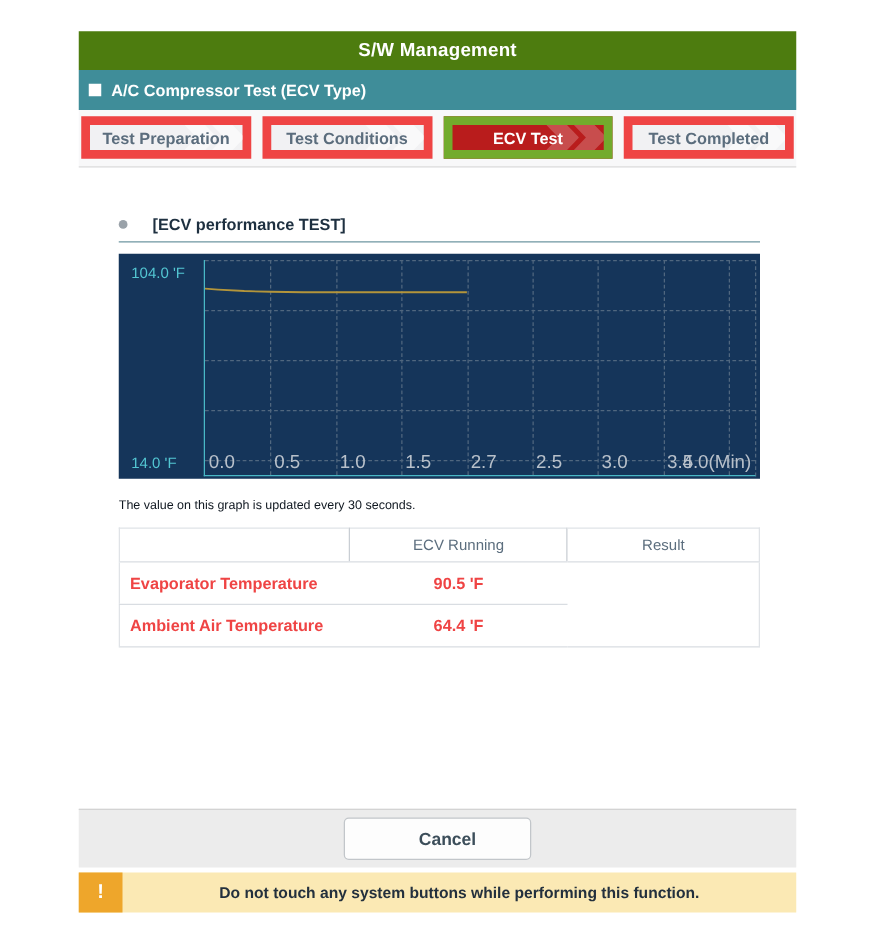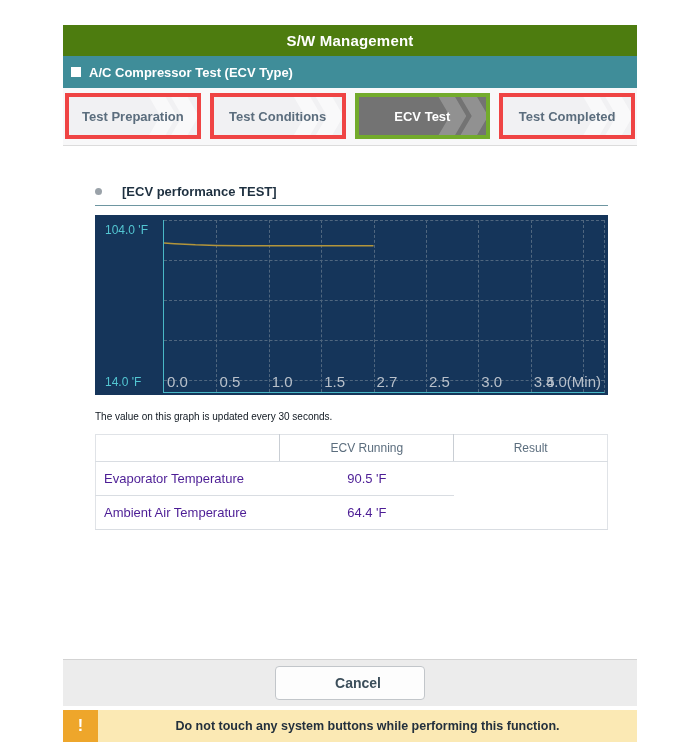--- a/index.html
+++ b/index.html
@@ -10,27 +10,27 @@
   
   .app-header { background:#4d7c0f; height:31px; display:flex; align-items:center; justify-content:center; }
   .app-header .title { color:#ffffff; font-size:15px; font-weight:bold; letter-spacing:.2px; }
   .section-bar { background:#3f8d99; height:32px; display:flex; align-items:center; padding-left:8px; gap:8px; }
   .section-bar .sq { width:10px; height:10px; background:#ffffff; display:inline-block; }
   .section-bar .label { color:#ffffff; font-size:13px; font-weight:bold; }
 
   
   .steps-strip { background:#f8f8f9; border-bottom:1px solid #dcdcdc; padding:5px 2px 6px 2px; }
   .steps { display:flex; gap:9px; }
-  .step { position:relative; flex:1; height:46px; background:#f1f1f3; border:4px solid #ef4444;
+  .step { position:relative; flex:1; height:34px; background:#f1f1f3; border:7px solid #ef4444;
           display:flex; align-items:center; justify-content:center; overflow:hidden; }
   .step .lbl { position:relative; z-index:2; color:#5b6d7d; font-size:13px; font-weight:bold; }
   .step .chev { position:absolute; top:-4px; bottom:-4px; width:30px; background:rgba(255,255,255,.55); z-index:1;
           clip-path:polygon(0 0, 55% 0, 100% 50%, 55% 100%, 0 100%, 45% 50%); }
   .step .chev.c1 { right:20px; } .step .chev.c2 { right:-2px; }
-  .step.active { background:#737373; border-color:#73ab2c; }
+  .step.active { background:#b91c1c; border-color:#73ab2c; }
   .step.active .lbl { color:#ffffff; }
   .step.active .chev { background:rgba(255,255,255,.22); }
 
   
   .graph-title-row { margin:38px 29px 0 32px; display:flex; align-items:center; gap:20px;
                      padding-bottom:6px; border-bottom:1.5px solid #6e96a1; }
   .graph-title-row .dot { width:7px; height:7px; border-radius:50%; background:#9aa2a9; }
   .graph-title-row .txt { color:#1e3040; font-size:13px; font-weight:bold; }
 
   .chart { position:relative; margin:9px 29px 16px 32px; width:513px; height:180px; background:#15355a; }
@@ -44,21 +44,21 @@
   .plot svg { position:absolute; inset:0; width:100%; height:100%; }
   .xtick { position:absolute; bottom:2px; color:#b8c0ca; font-size:15px; transform:translateX(3px); white-space:nowrap; }
 
   .caption { margin:13px 29px 12px 32px; color:#0f1720; font-size:10px; font-weight:normal; }
 
   
   table.results { margin:8px 29px 0 32px; width:513px; border-collapse:collapse; }
   table.results th { height:27px; color:#5c6e7e; font-size:12px; font-weight:normal; text-align:center;
                      border-bottom:1px solid #d9dde2; }
   table.results th + th { border-left:1px solid #c9ced4; }
-  table.results td { height:34px; font-size:13px; color:#4c1d95; border-bottom:1px solid #d9dde2; }
+  table.results td { height:34px; font-size:13px; color:#ef4444; border-bottom:1px solid #d9dde2;font-weight:bold; }
   table.results { border:1px solid #e0e3e7; }
   td.rowlab { text-align:left; padding-left:8px; width:36%; }
   td.val { text-align:center; width:34%; }
   td.result-cell { width:30%; }
 
   
   .footer-bar { margin-top:129px; background:#ececec; border-top:1px solid #d3d3d3; height:47px;
                 display:flex; align-items:center; justify-content:center; }
   .cancel-btn { width:150px; height:34px; background:#fdfdfd; border:1px solid #c2c6ca; border-radius:4px;
                 color:#3c4e5a; font-size:14px; font-weight:bold; font-family:"Liberation Sans",sans-serif; cursor:pointer;padding-left:16px; }

